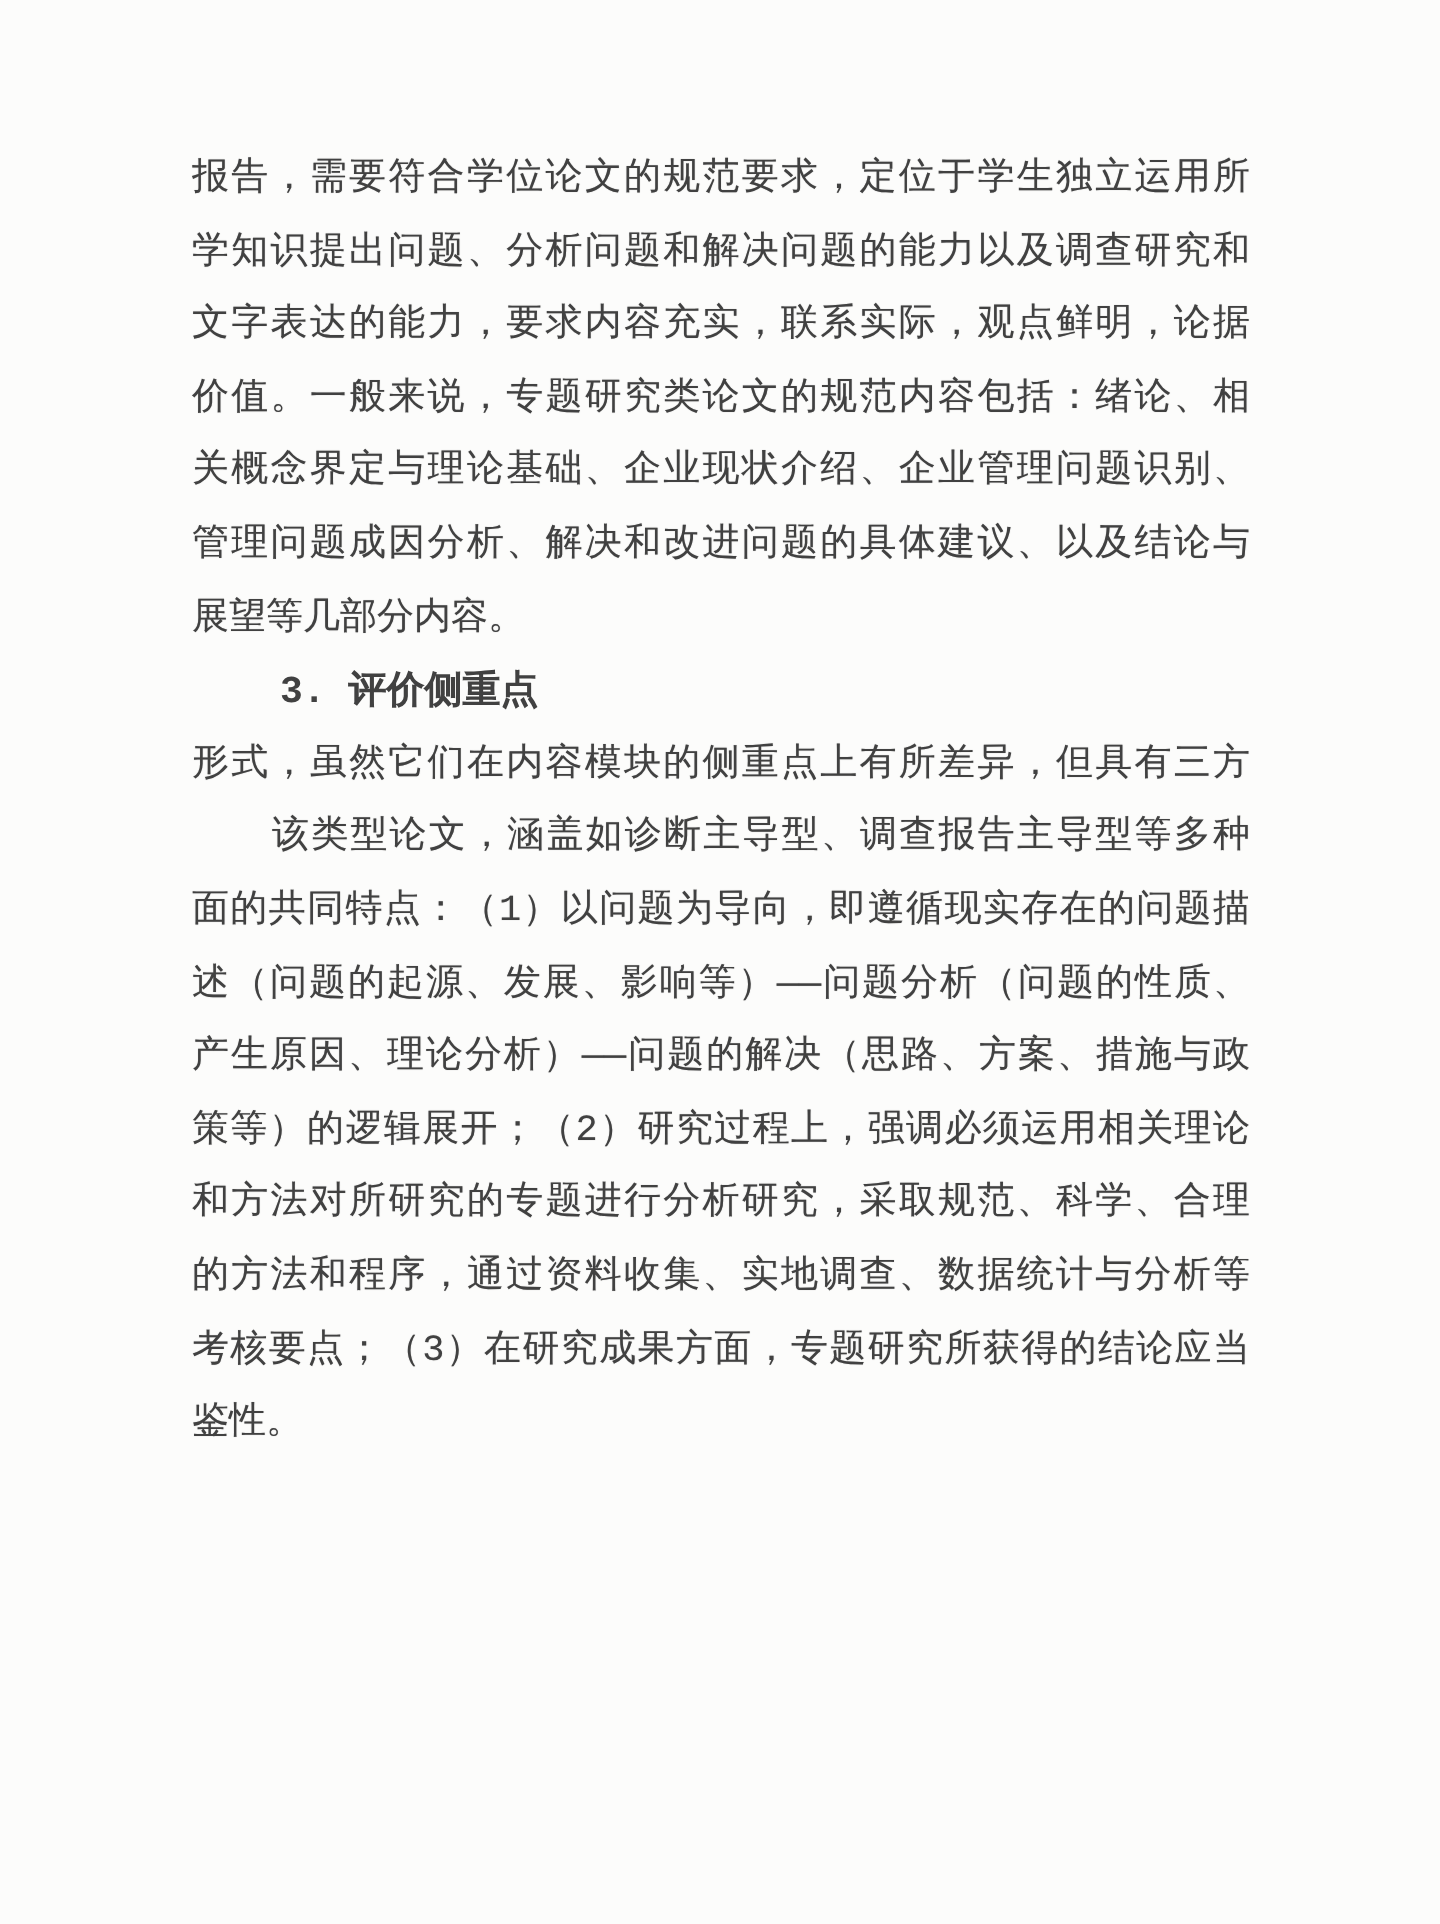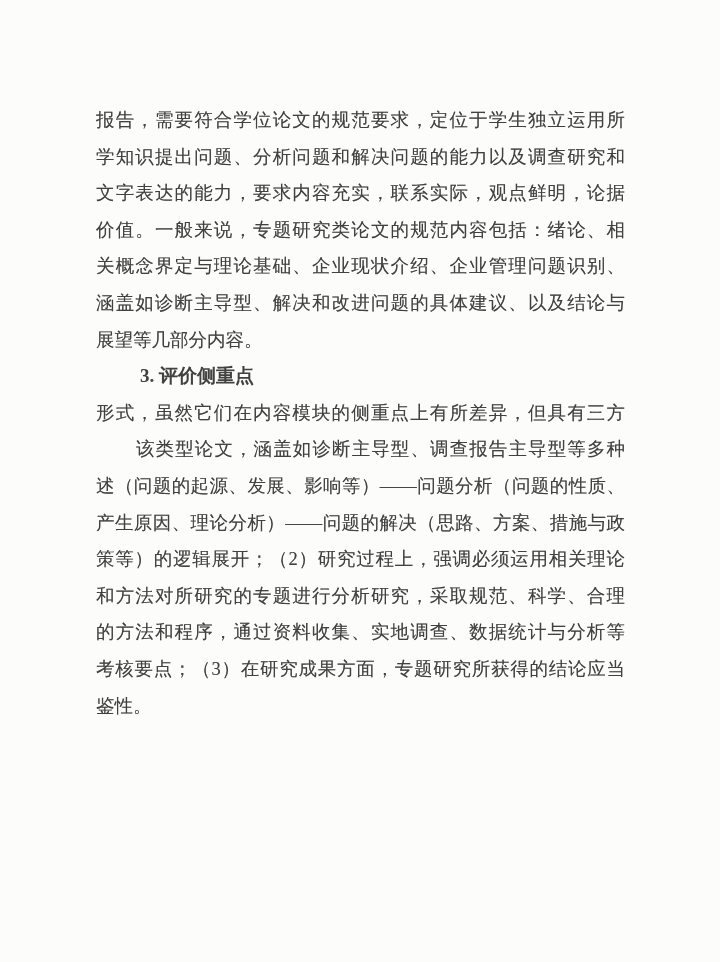--- a/index.html
+++ b/index.html
@@ -17,22 +17,23 @@
     position: relative;
     width: 720px;
     height: 962px;
     background: var(--page-bg);
     font-family: "Liberation Serif", "DejaVu Serif", serif;
     color: var(--text-color);
   }
   .text-block {
     position: absolute;
     left: 96px;
-    top: 102px;
+    top: 72px;
     width: 529px;
+    font-family: Liberation Mono, monospace;
   }
   .line {
     height: 36.6px;
     line-height: 36.6px;
     font-size: 18.5px;
     letter-spacing: 0;
     white-space: nowrap;
     text-align: justify;
     text-align-last: justify;
     text-justify: inter-character;
@@ -60,25 +61,26 @@
 </head>
 <body>
 
 <div class="page">
   <div class="text-block">
     <div class="line fill">报告，需要符合学位论文的规范要求，定位于学生独立运用所</div>
     <div class="line fill">学知识提出问题、分析问题和解决问题的能力以及调查研究和</div>
     <div class="line fill">文字表达的能力，要求内容充实，联系实际，观点鲜明，论据</div>
     <div class="line fill">价值。一般来说，专题研究类论文的规范内容包括：绪论、相</div>
     <div class="line fill">关概念界定与理论基础、企业现状介绍、企业管理问题识别、</div>
-    <div class="line fill">涵盖如诊断主导型、解决和改进问题的具体建议、以及结论与</div>
+    <div class="line fill">管理问题成因分析、解决和改进问题的具体建议、以及结论与</div>
     <div class="line plain">展望等几部分内容。</div>
     <div class="line heading">3. 评价侧重点</div>
     <div class="line fill">形式，虽然它们在内容模块的侧重点上有所差异，但具有三方</div>
     <div class="line indent">该类型论文，涵盖如诊断主导型、调查报告主导型等多种</div>
+    <div class="line fill">面的共同特点：（1）以问题为导向，即遵循现实存在的问题描</div>
     <div class="line fill">述（问题的起源、发展、影响等）——问题分析（问题的性质、</div>
     <div class="line fill">产生原因、理论分析）——问题的解决（思路、方案、措施与政</div>
     <div class="line fill">策等）的逻辑展开；（2）研究过程上，强调必须运用相关理论</div>
     <div class="line fill">和方法对所研究的专题进行分析研究，采取规范、科学、合理</div>
     <div class="line fill">的方法和程序，通过资料收集、实地调查、数据统计与分析等</div>
     <div class="line fill">考核要点；（3）在研究成果方面，专题研究所获得的结论应当</div>
     <div class="line plain">鉴性。</div>
   </div>
 </div>
 

